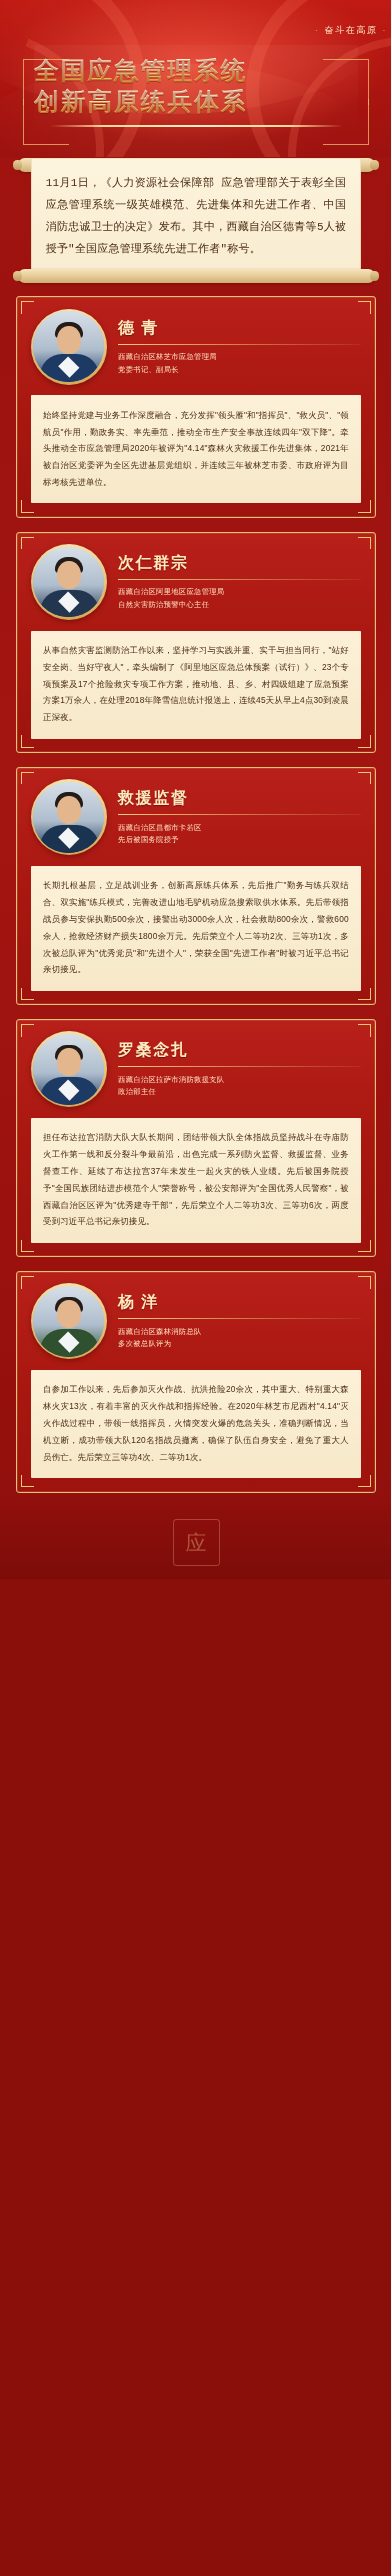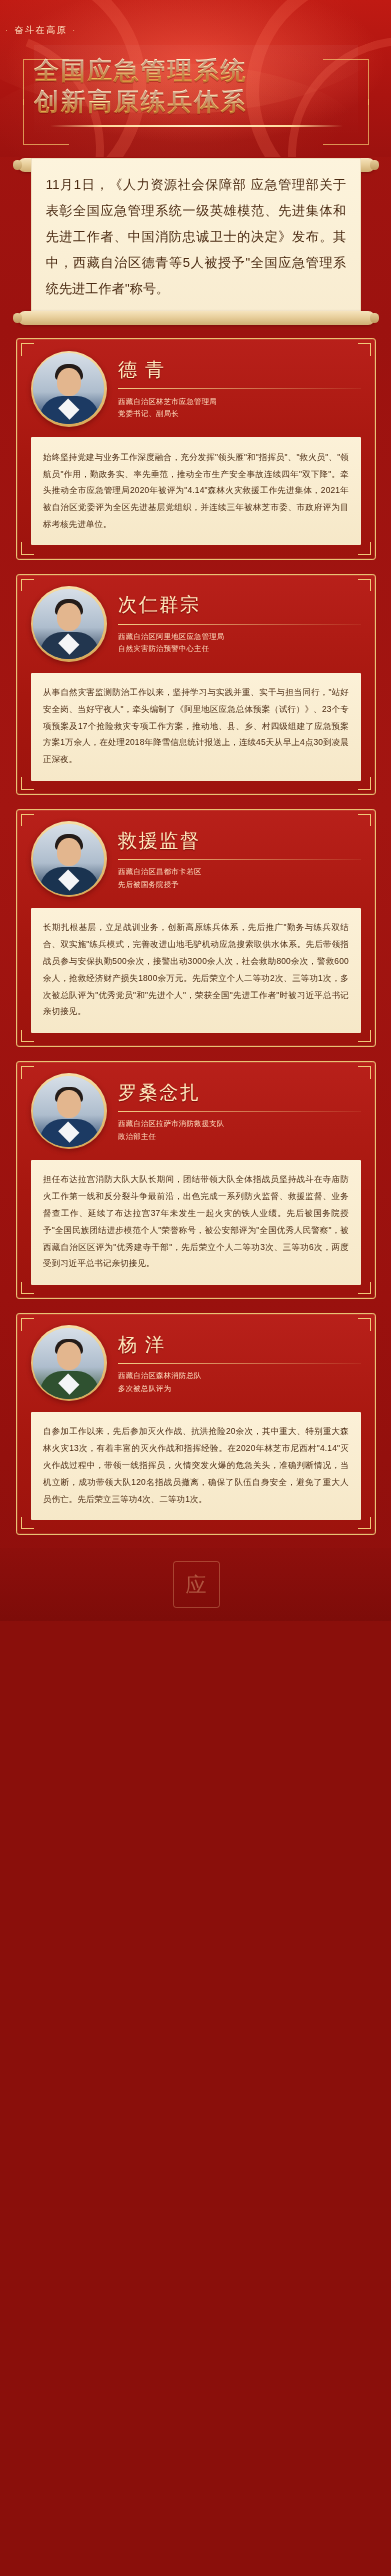--- a/index.html
+++ b/index.html
@@ -53,21 +53,21 @@
     border-left-color: transparent;
     border-bottom-color: transparent;
   }
   .swirl.left { left: -99px; top: -37px; transform: rotate(24deg); }
   .swirl.right { right: -99px; top: -31px; transform: rotate(-150deg); }
   .swirl.left2 { left: -131px; top: 31px; transform: rotate(66deg); border-width: 8.4px; }
   .swirl.right2 { right: -131px; top: 37px; transform: rotate(-110deg); border-width: 8.4px; }
 
   .eyebrow {
     position: relative;
-    text-align: left;
+    text-align: right;
     margin-top: 24px;
     font-size: 9px;
     letter-spacing: 1.6px;
     color: #ffe9c6;
     font-family: "Liberation Serif", "DejaVu Serif", serif;
   }
   .eyebrow .dot { color: #ffd9a0; margin: 0 5.2px; font-size: 7.3px; vertical-align: middle; }
 
   .title-plate {
     position: relative;
@@ -134,25 +134,26 @@
   }
   .scroll-roll::before { left: -4.2px; }
   .scroll-roll::after { right: -4.2px; }
 
   .intro-body {
     position: relative;
     margin: 8.4px 13.6px 0;
     padding: 13.6px 14.6px 15.7px;
     background: linear-gradient(180deg, #fdf4dd 0%, #f8ecd0 100%);
     color: #4a2a12;
-    font-size: 13px;
+    font-size: 11px;
     line-height: 2.0;
     text-align: justify;
     letter-spacing: 0.2px;
     box-shadow: inset 0 0 0 0.5px rgba(200,165,110,.5);
+    font-family: Liberation Mono, monospace;
   }
 
   
   .card {
     position: relative;
     width: 358px;
     margin: 0 auto 13.6px;
     padding: 11.5px 0 13.6px;
     background: linear-gradient(180deg, #b8201a 0%, #a7170f 55%, #9d130d 100%);
     border: 1px solid #e9c273;
@@ -211,22 +212,22 @@
     position: absolute;
     left: 50%; bottom: 12%;
     width: 15.7px; height: 13.6px;
     margin-left: -7.8px;
     background: #f2f3f5;
     transform: rotate(45deg);
   }
   .name-block { flex: 1; }
   .p-name {
     font-family: "Liberation Serif", "DejaVu Serif", serif;
-    font-size: 19px;
-    font-weight: normal;
+    font-size: 16px;
+    font-weight: bold;
     color: #ffe9bd;
     letter-spacing: 1.6px;
     margin-bottom: 5.2px;
     text-shadow: 0 1px 1px rgba(70,0,0,.5);
   }
   .name-rule {
     width: 100%;
     height: 1px;
     margin: 0 0 6.3px;
     background: linear-gradient(90deg, #f1cd86, rgba(241,205,134,.08));

